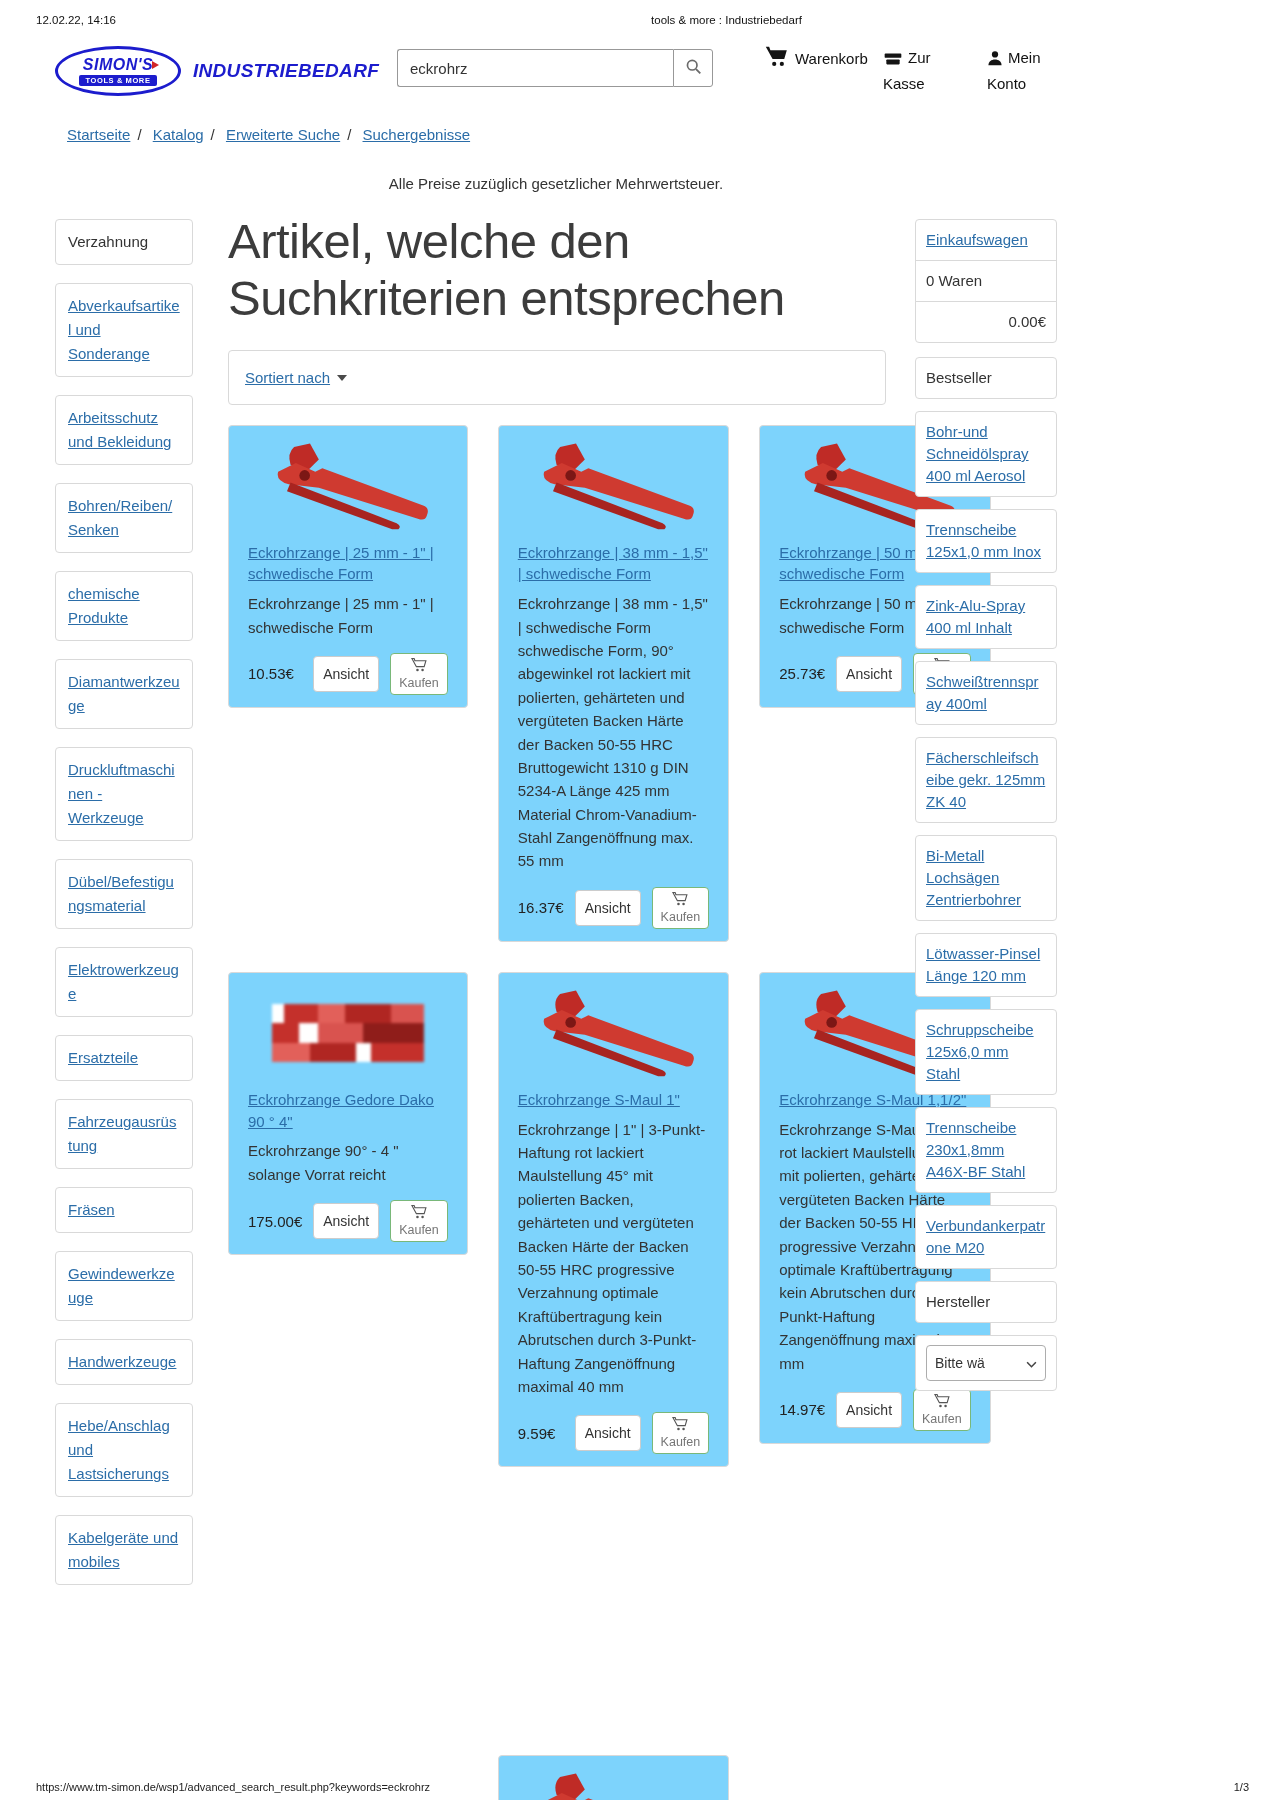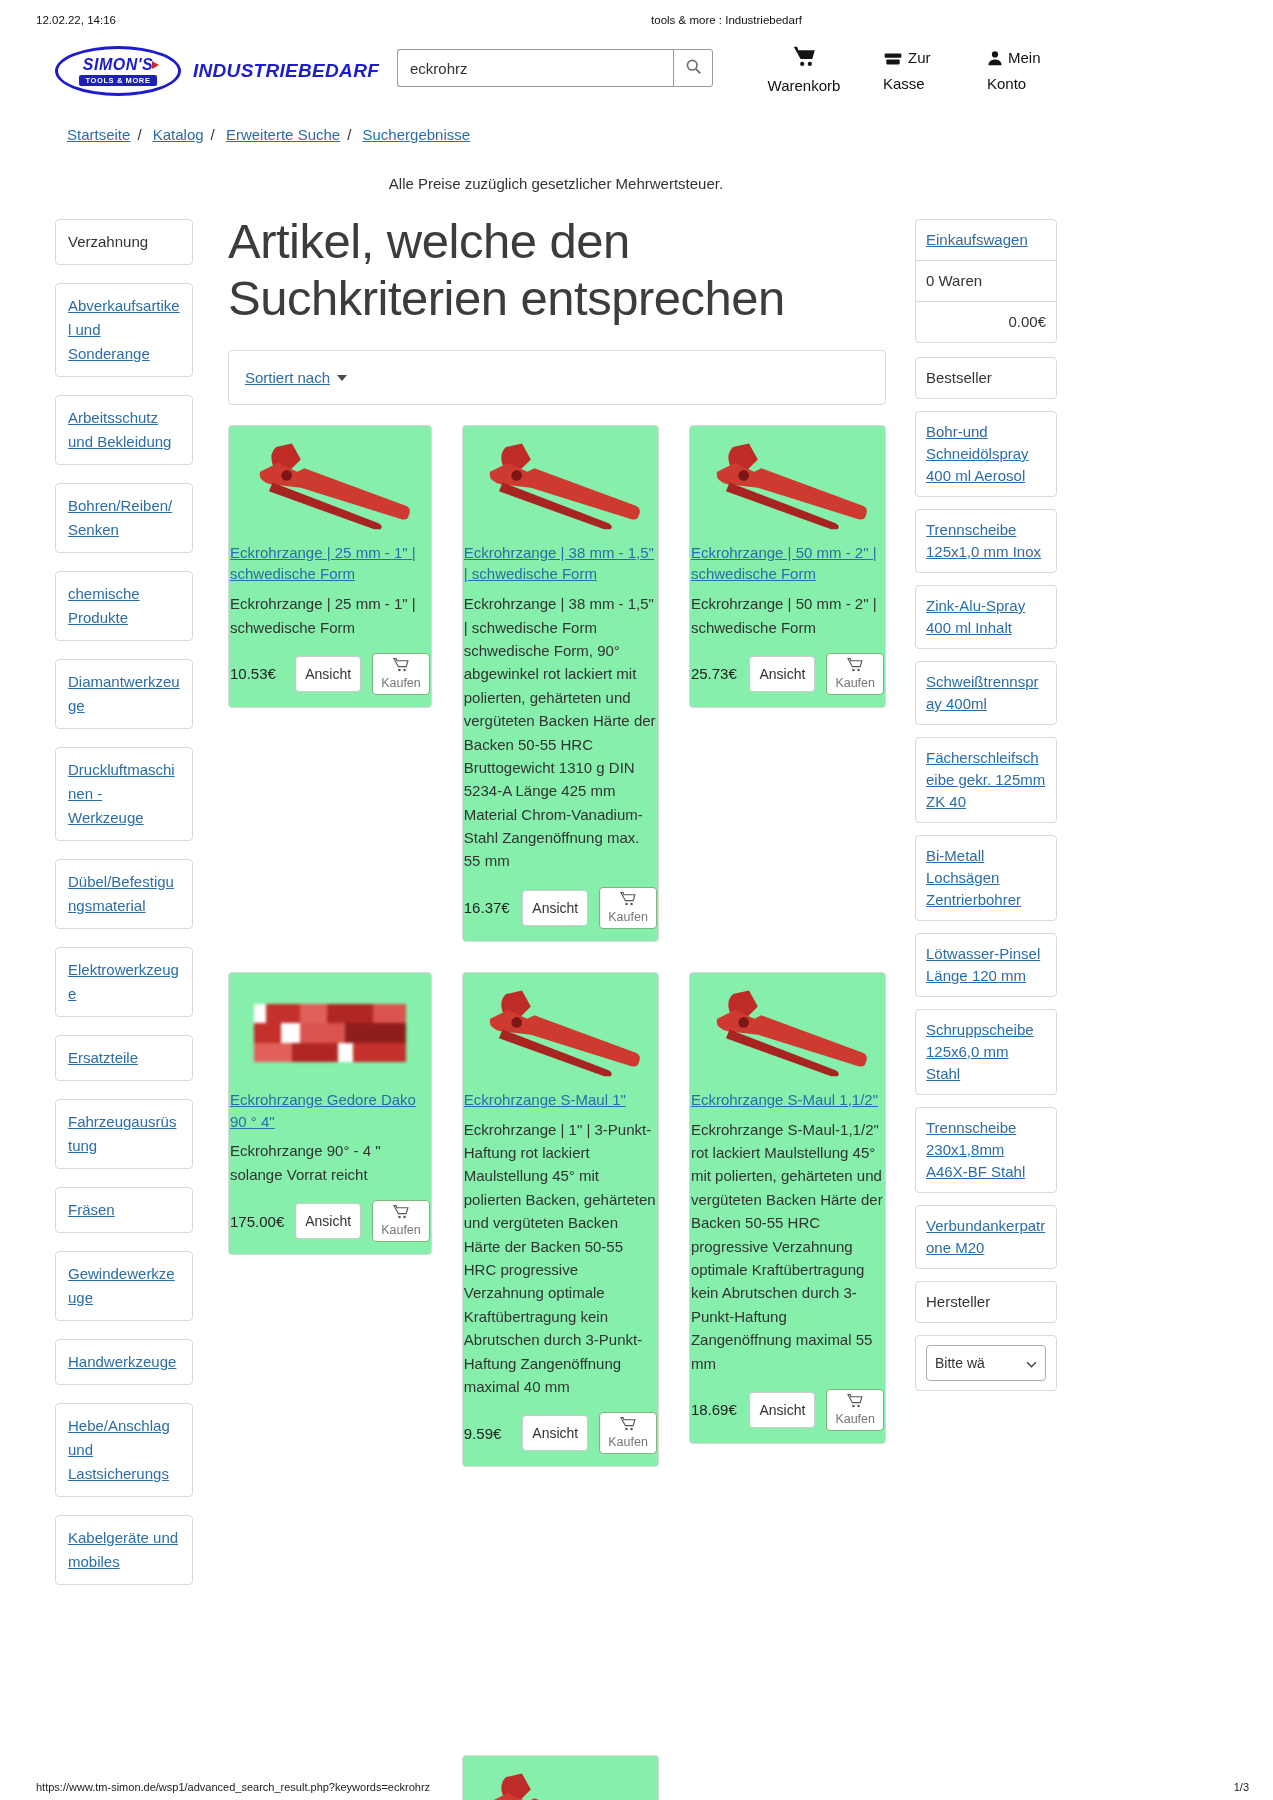--- a/index.html
+++ b/index.html
@@ -21,21 +21,21 @@
   .logo-oval{width:126px;height:50px;border:3px solid #1c1ccd;border-radius:50%;display:flex;flex-direction:column;align-items:center;justify-content:center;background:#fff;flex:none}
   .logo-name{font-style:italic;font-weight:bold;font-size:16px;color:#1c1ccd;letter-spacing:.5px;position:relative}
   .logo-name::after{content:"";position:absolute;right:-10px;top:5px;border:4px solid transparent;border-left:7px solid #d22626}
   .logo-ribbon{background:#1c1ccd;color:#fff;font-size:7.5px;font-weight:bold;letter-spacing:.6px;padding:1px 7px;border-radius:2px;margin-top:1px}
   .logo-brand{font-style:italic;font-weight:bold;font-size:19px;color:#1c1ccd;letter-spacing:.3px}
   .search{display:flex;margin-left:12px;margin-top:3px}
   .search input{width:276px;height:38px;border:1px solid #989898;border-right:none;border-radius:3px 0 0 3px;padding:0 12px;font-size:15px;color:#333;font-family:"Liberation Sans",sans-serif}
   .search button{width:40px;height:38px;border:1px solid #989898;background:#fff;border-radius:0 3px 3px 0;display:flex;align-items:center;justify-content:center;cursor:pointer}
   .actions{display:flex;margin-left:52px;gap:40px;align-items:flex-start}
   .action{font-size:15px;color:#111;cursor:pointer}
-  .action-cart{display:flex;flex-direction:column;align-items:center;gap:7px;width:78px}
+  .action-cart{display:flex;align-items:center;gap:7px;width:78px}
   .action-inline{width:64px;line-height:23px}
   .action-inline .ic{display:inline-block;vertical-align:-3px;margin-right:5px}
 
   
   .breadcrumb{padding-left:67px;margin-top:30px;font-size:15px}
   .crumb .sep{color:#333;margin:0 7px;text-decoration:none}
   .crumb:last-child .sep{display:none}
   .notice{width:1002px;margin:32px 0 0 55px;text-align:center;color:#333}
 
   
@@ -52,21 +52,21 @@
   .group-fused .cellR:last-child{border-radius:0 0 4px 4px}
   .group-fused{margin-bottom:14px}
   .total{text-align:right}
 
   
   .page-title{font-size:49px;font-weight:300;color:#3c3c3c;line-height:1.17;letter-spacing:-0.5px;margin:-6px 0 22px}
   .sort-panel{border:1px solid #d9d9d9;border-radius:4px;padding:18px 16px;margin-bottom:20px}
   .caret{display:inline-block;margin-left:7px;width:0;height:0;border-left:5px solid transparent;border-right:5px solid transparent;border-top:6px solid #4a4a4a;vertical-align:2px}
 
   .products{display:grid;grid-template-columns:repeat(3,1fr);gap:30px;align-items:start}
-  .card{border:1px solid #d9d9d9;border-radius:4px;padding:12px 1px;background:#86efac}
+  .card{border:1px solid #d9d9d9;border-radius:4px;padding:12px 19px;background:#7dd3fc}
   .card.partial{grid-column:2;margin-top:258px}
   .prod-img{height:96px;display:flex;align-items:center;justify-content:center;margin-bottom:8px}
   .prod-img svg.wrench{width:168px;height:92px}
   .prod-title{font-size:15px;line-height:1.45;display:inline-block;margin-bottom:7px;font-weight:bold;font-weight:normal}
   .prod-desc{font-size:15px;color:#333;line-height:1.56;margin-bottom:14px}
   .prod-foot{display:flex;align-items:center;gap:11px}
   .price{flex:1;min-width:0;font-size:15px;color:#222}
   .btn-view{border:1px solid #ccc;border-radius:4px;background:#fff;padding:9px 9px;font-size:14px;color:#333;cursor:pointer;font-family:"Liberation Sans",sans-serif}
   .btn-buy{border:1px solid #79b879;border-radius:4px;background:#fff;padding:4px 8px;display:flex;flex-direction:column;align-items:center;cursor:pointer;font-family:"Liberation Sans",sans-serif}
   .btn-buy .lbl{font-size:12.5px;color:#767676;margin-top:1px}
@@ -351,21 +351,21 @@
                 <path d="M34 6 L52 2 L62 20 L48 34 L30 26 Q26 13 34 6 Z" fill="#bf2b26"></path>
                 <path d="M16 34 L36 24 L58 34 L66 30 L180 72 Q188 75 184 84 Q182 90 174 87 L62 52 L28 48 Q13 44 16 34 Z" fill="#cf3a30"></path>
                 <path d="M30 46 L150 92 Q156 95 152 99 L145 99 L26 56 Z" fill="#a82420"></path>
                 <circle cx="46" cy="38" r="6" fill="#7c1715"></circle>
               </svg>
 
             </div>
             <a class="prod-title">Eckrohrzange S-Maul 1,1/2"</a>
             <p class="prod-desc">Eckrohrzange S-Maul-1,1/2" rot lackiert Maulstellung 45° mit polierten, gehärteten und vergüteten Backen Härte der Backen 50-55 HRC progressive Verzahnung optimale Kraftübertragung kein Abrutschen durch 3-Punkt-Haftung Zangenöffnung maximal 55 mm</p>
             <div class="prod-foot">
-              <span class="price">18.69€</span>
+              <span class="price">14.97€</span>
               <button class="btn-view">Ansicht</button>
               <button class="btn-buy">
                 <span>
                   <svg viewBox="0 0 24 22" width="16" height="14">
                     <path d="M0.8 0.8 H4.3 l1.3 3.6 h17.2 l-2.7 9.2 H7.9 Z" fill="none" stroke="#555" stroke-width="1.8"></path>
                     <circle cx="9.6" cy="18.8" r="2" fill="#555"></circle>
                     <circle cx="17.6" cy="18.8" r="2" fill="#555"></circle>
                   </svg>
                 </span>
                 <span class="lbl">Kaufen</span>

